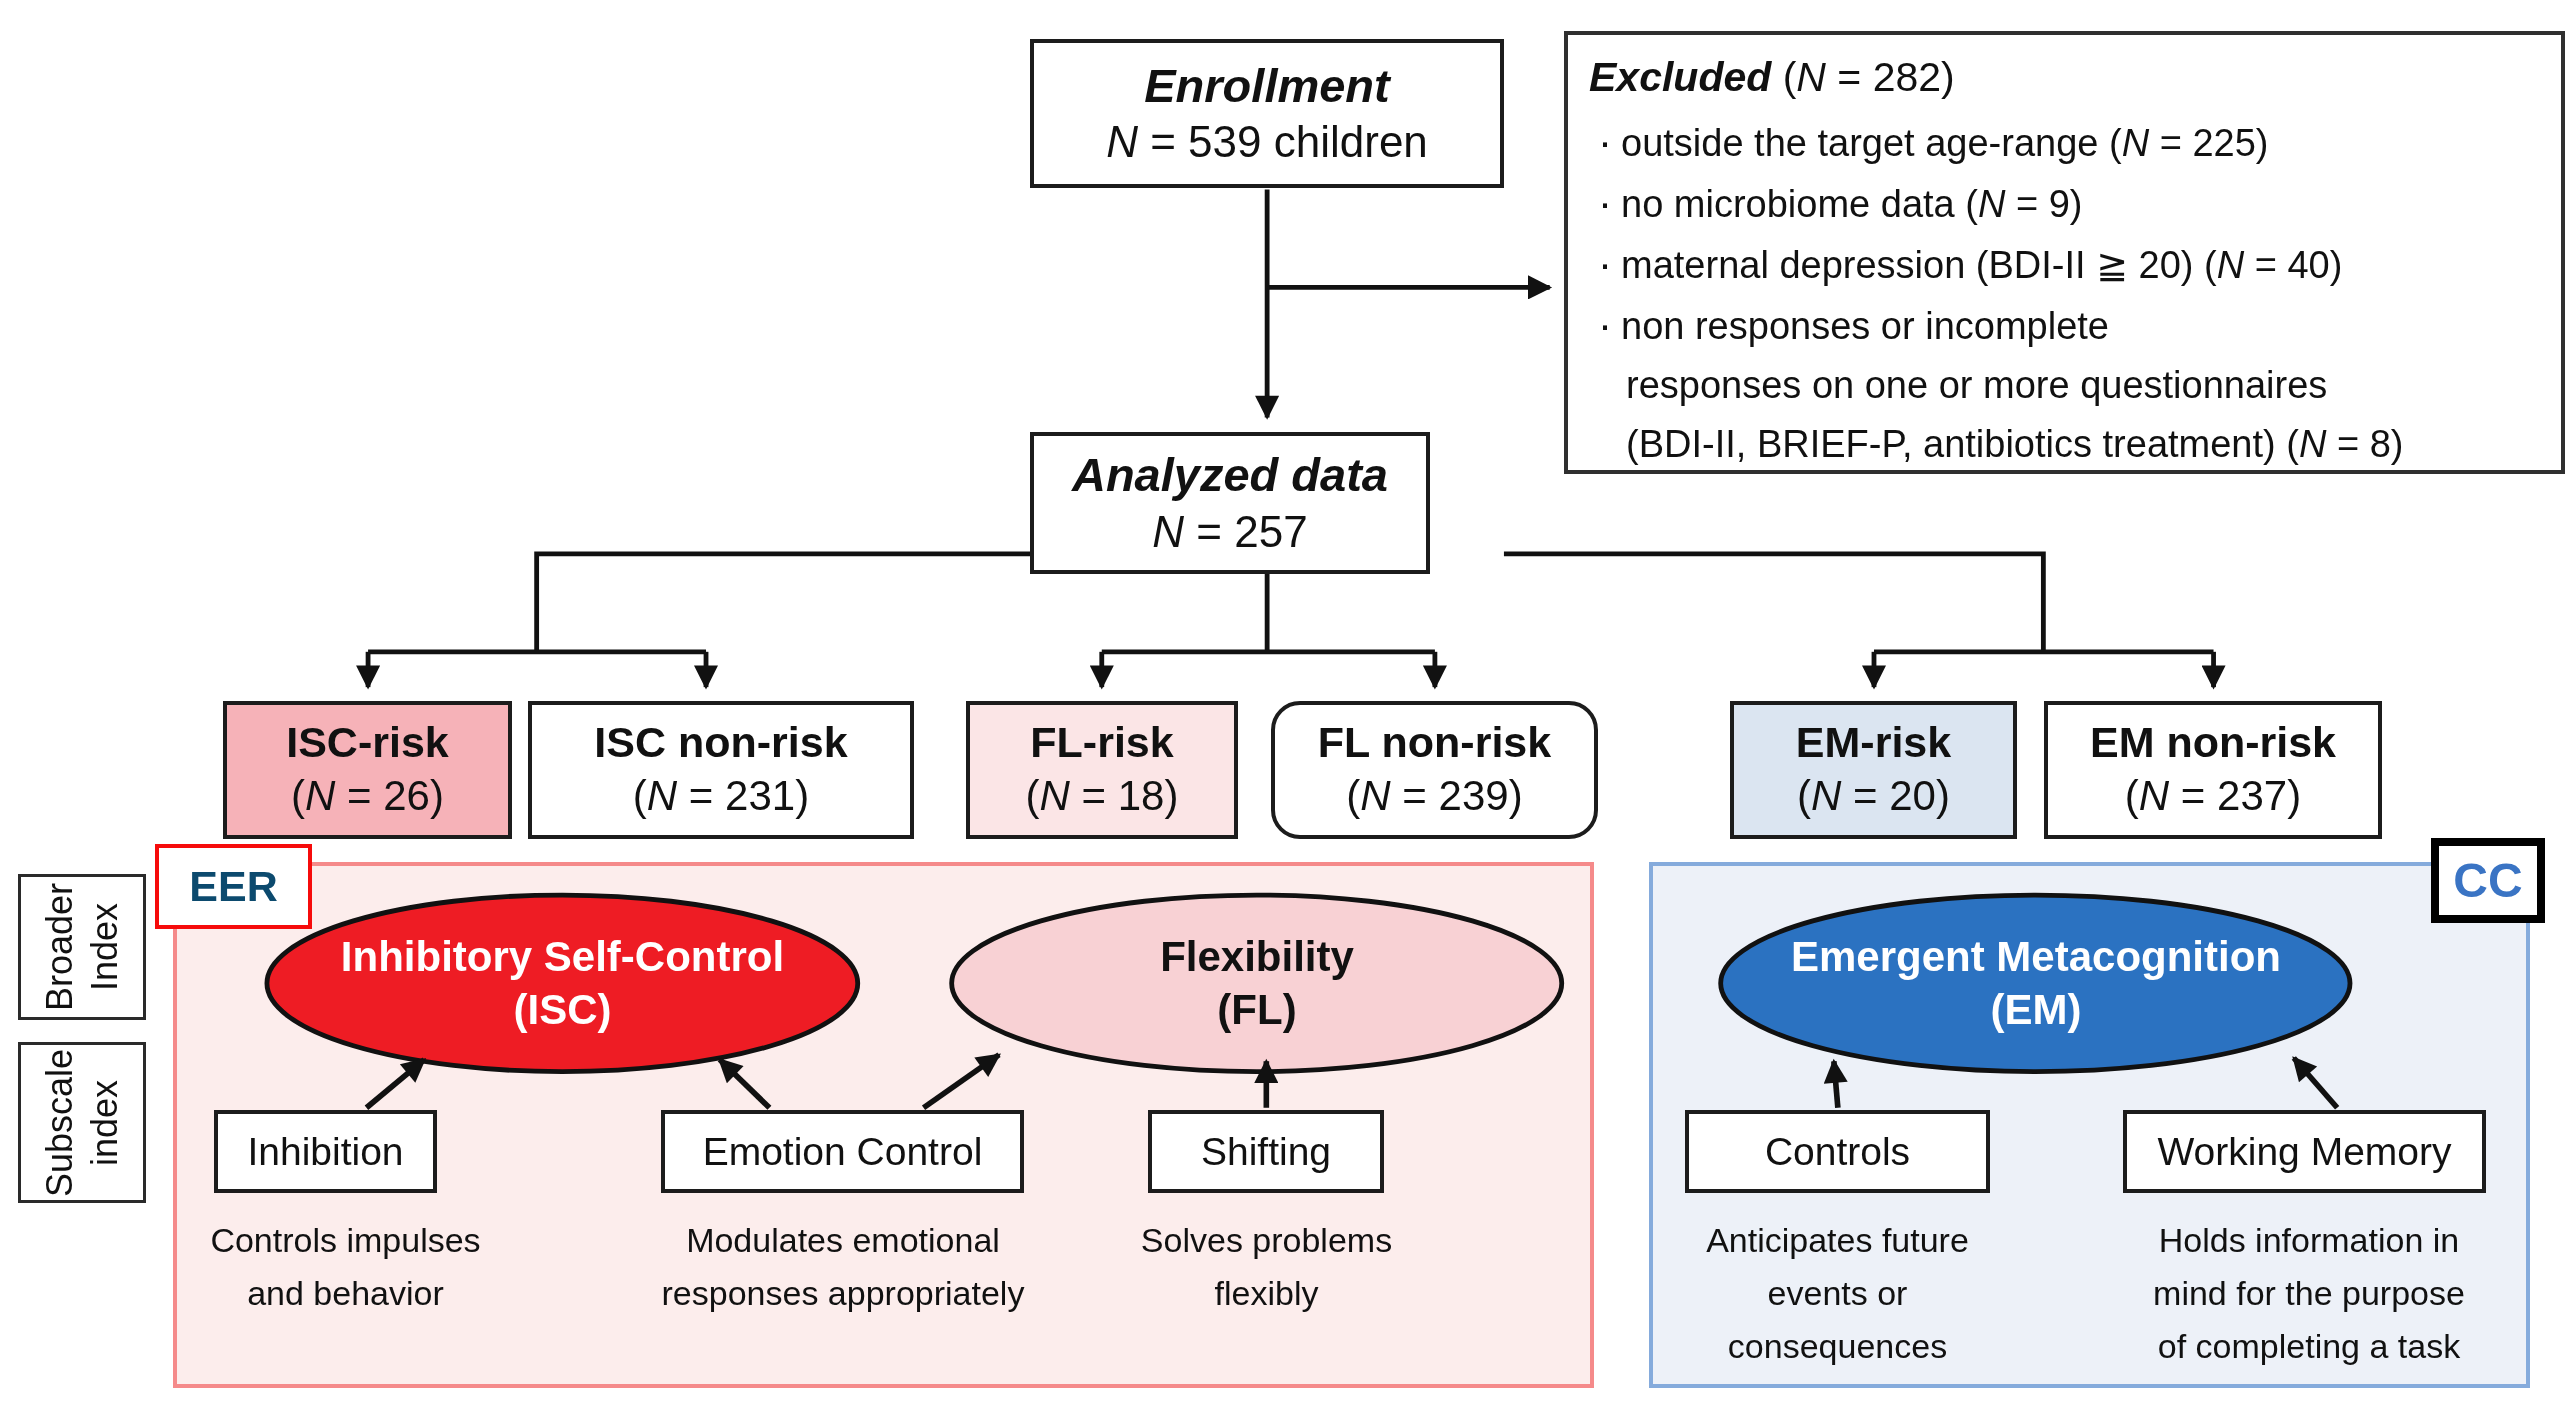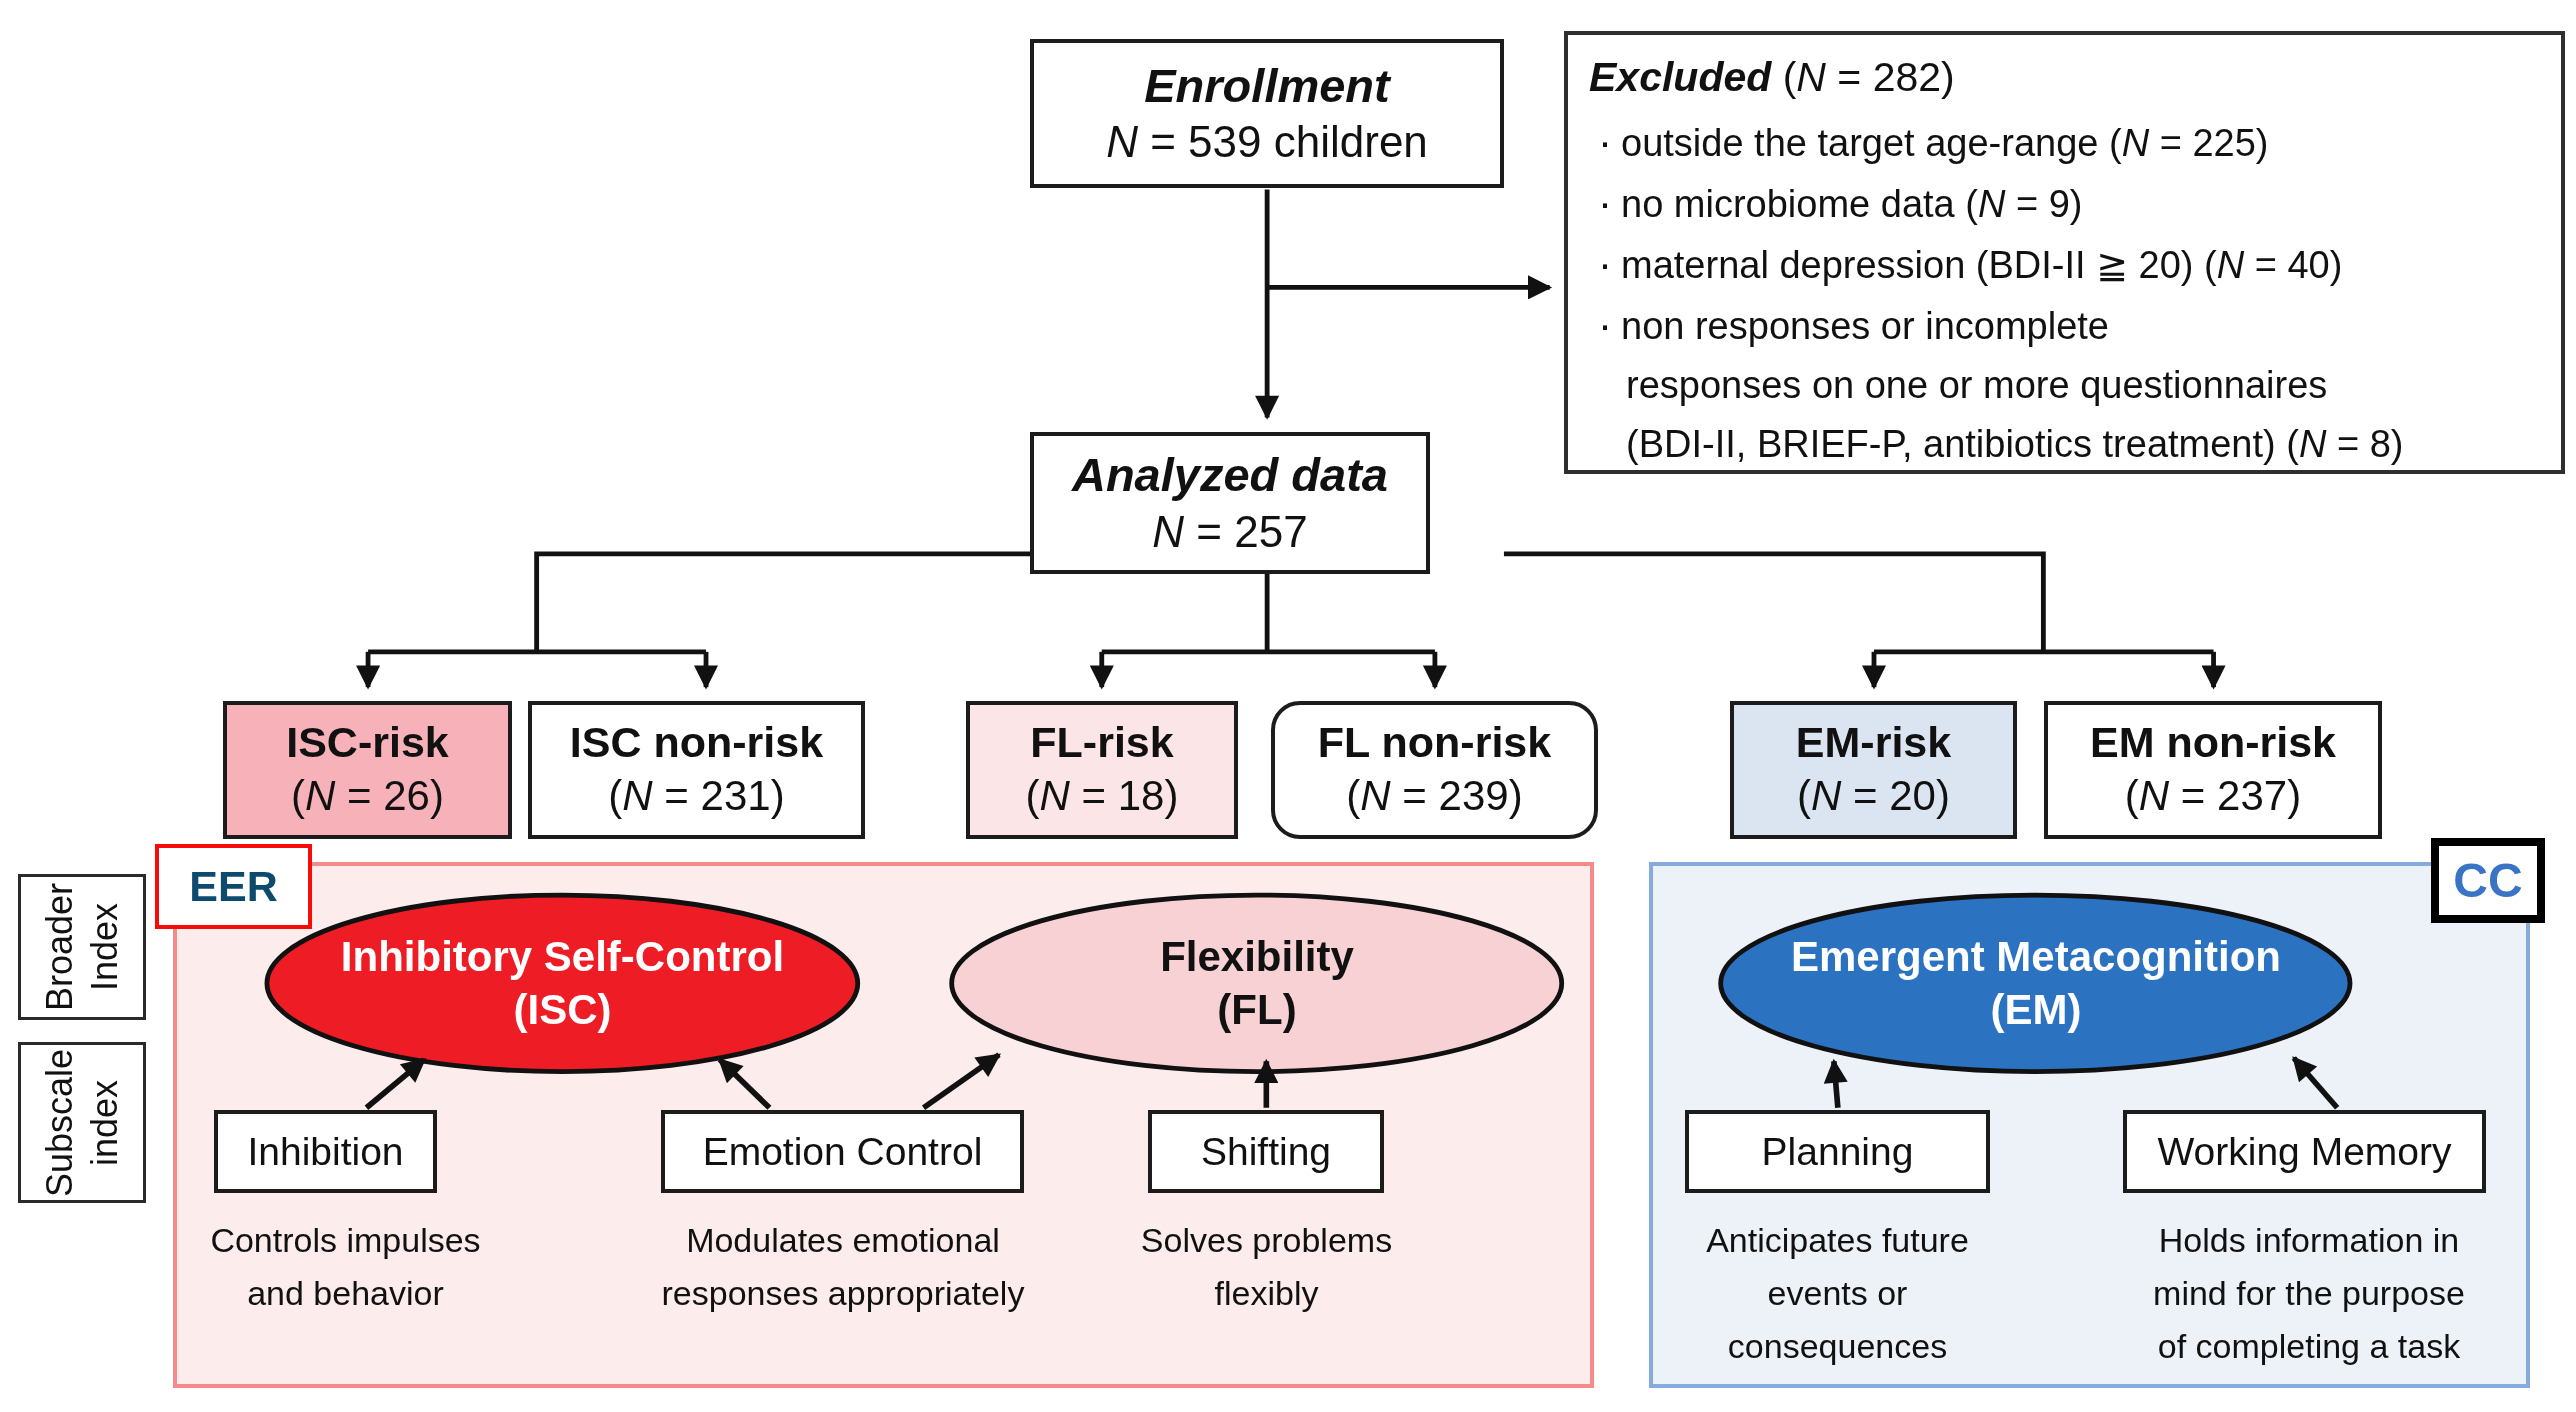--- a/index.html
+++ b/index.html
@@ -150,21 +150,21 @@
 
   <div class="fbox" id="analyzed" style="left:1030px;top:432px;width:400px;height:142px;">
     <div class="t1">Analyzed data</div>
     <div class="t2"><span class="it">N</span><span> = 257</span></div>
   </div>
 
   <div class="grp" style="left:223px;width:289px;background:#F6B2B8;">
     <div class="grp-name">ISC-risk</div>
     <div class="grp-n"><span>(</span><span class="it">N</span><span> = 26)</span></div>
   </div>
-  <div class="grp" style="left:528px;width:337px;">
+  <div class="grp" style="left:528px;width:386px;">
     <div class="grp-name">ISC non-risk</div>
     <div class="grp-n"><span>(</span><span class="it">N</span><span> = 231)</span></div>
   </div>
   <div class="grp" style="left:966px;width:272px;background:#FBE5E6;">
     <div class="grp-name">FL-risk</div>
     <div class="grp-n"><span>(</span><span class="it">N</span><span> = 18)</span></div>
   </div>
   <div class="grp" style="left:1271px;width:327px;border-radius:29px;">
     <div class="grp-name">FL non-risk</div>
     <div class="grp-n"><span>(</span><span class="it">N</span><span> = 239)</span></div>
@@ -203,21 +203,21 @@
     <div class="l2">(FL)</div>
   </div>
   <div class="el-label el-white" style="left:1721px;top:895px;width:630px;height:177px;">
     <div class="l1">Emergent Metacognition</div>
     <div class="l2">(EM)</div>
   </div>
 
   <div class="sbox" style="left:661px;width:363px;">Emotion Control</div>
   <div class="sbox" style="left:214px;width:223px;">Inhibition</div>
   <div class="sbox" style="left:1148px;width:236px;">Shifting</div>
-  <div class="sbox" style="left:1685px;width:305px;">Planning</div>
+  <div class="sbox" style="left:1685px;width:305px;">Controls</div>
   <div class="sbox" style="left:2123px;width:363px;">Working Memory</div>
 
   <div class="desc" style="left:145px;width:401px;">
     <div>Controls impulses</div>
     <div>and behavior</div>
   </div>
   <div class="desc" style="left:618px;width:450px;">
     <div>Modulates emotional</div>
     <div>responses appropriately</div>
   </div>

